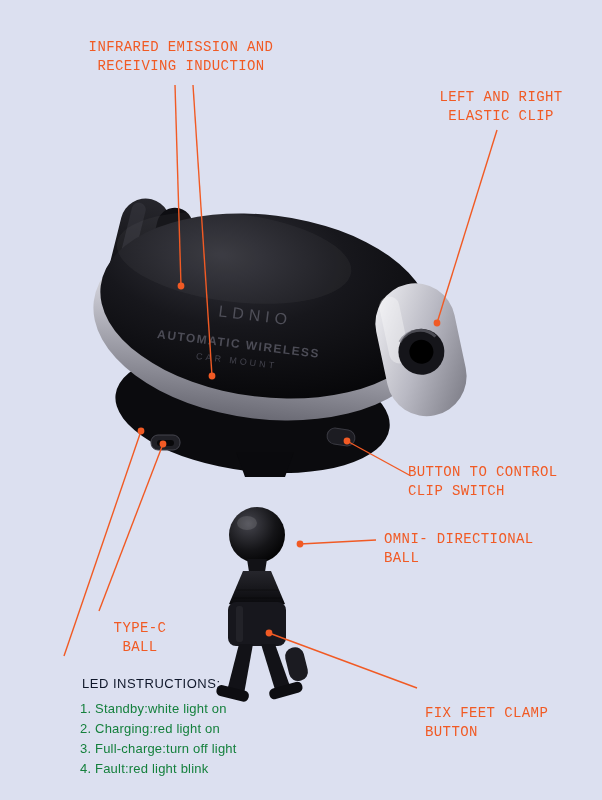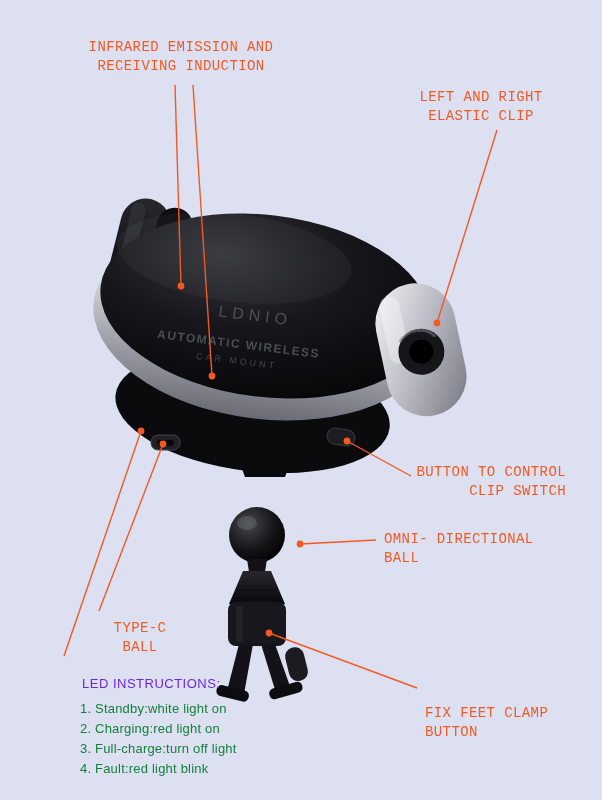--- a/index.html
+++ b/index.html
@@ -16,24 +16,24 @@
     position: absolute;
     color: #f15a24;
     font-size: 14px;
     line-height: 19px;
     letter-spacing: 0.4px;
     white-space: pre-line;
     font-weight: 400;
     font-family: Liberation Mono, monospace;
   }
   .ta-c { text-align: center; }
-  .ta-r { text-align: right; }
+  .ta-r { }
   .led-title {
     position: absolute;
-    color: #6d28d9;
+    color: #0f172a;
     font-size: 13px;
     letter-spacing: 0.5px;
   }
   .led-list { position: absolute; }
   .led-item {
     color: #15803d;
     font-size: 13px;
     line-height: 20px;
     letter-spacing: 0.2px;
   }
@@ -161,21 +161,21 @@
       <g>
         <line x1="269" y1="633" x2="417" y2="688"></line>
           <circle cx="269" cy="633" r="3.4" stroke="none"></circle>
       </g>
     </g>
   </svg>
 
   <div class="callout-label ta-c" style="left:88px; top:38px; width:186px;">INFRARED EMISSION AND
 RECEIVING INDUCTION</div>
 
-  <div class="callout-label ta-c" style="left:418px; top:88px; width:126px;text-align:center;">LEFT AND RIGHT
+  <div class="callout-label ta-c" style="left:438px; top:88px; width:126px;text-align:center;">LEFT AND RIGHT
 ELASTIC CLIP</div>
 
   <div class="callout-label ta-r" style="left:408px; top:463px; width:158px;">BUTTON TO CONTROL
 CLIP SWITCH</div>
 
   <div class="callout-label" style="left:384px; top:530px; width:160px;">OMNI- DIRECTIONAL
 BALL</div>
 
   <div class="callout-label ta-c" style="left:96px; top:619px; width:88px;">TYPE-C
 BALL</div>

